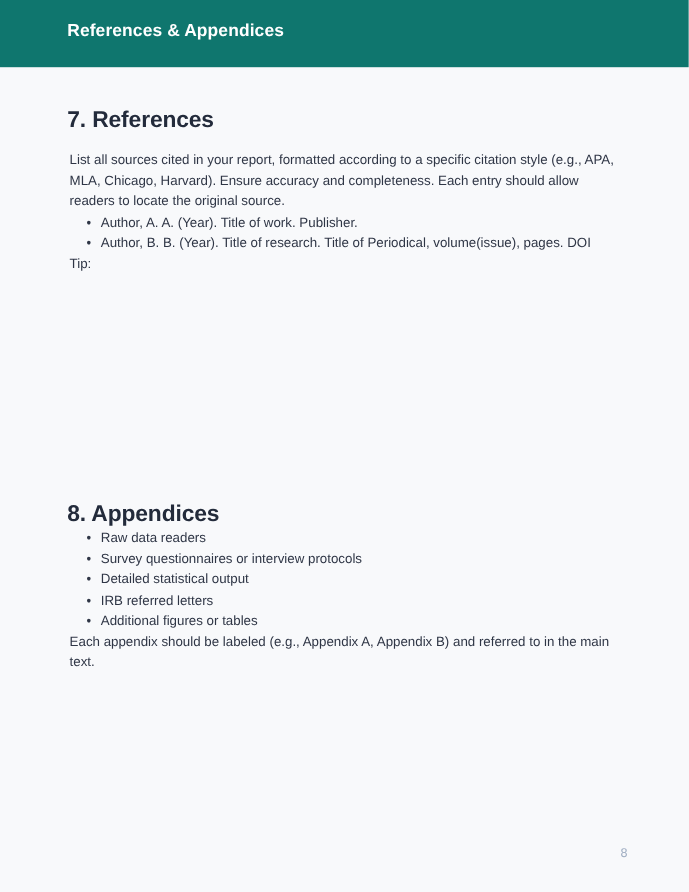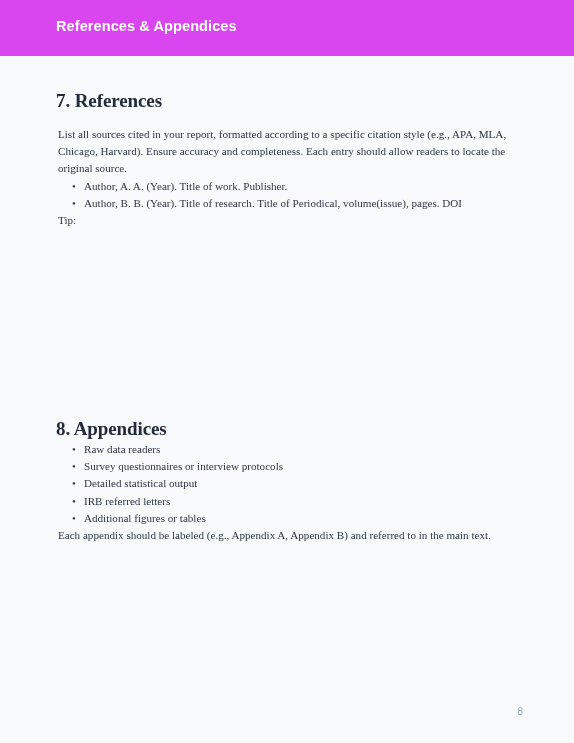--- a/index.html
+++ b/index.html
@@ -16,21 +16,21 @@
     position: relative;
   }
 
   
   .header-band {
     position: absolute;
     top: 0;
     left: 0;
     width: 574px;
     height: 56px;
-    background: #d946ef;
+    background: #0f766e;
   }
   .header-title {
     position: absolute;
     left: 56px;
     top: 18px;
     font-size: 14.5px;
     font-weight: bold;
     color: #ffffff;
     letter-spacing: 0.1px;
     white-space: nowrap;
@@ -42,21 +42,20 @@
     top: 56px;
     left: 0;
     width: 574px;
     height: 687px;
   }
 
   .section {
     position: absolute;
     left: 0;
     width: 574px;
-    font-family: Liberation Serif, serif;
   }
   .section-references { top: 33px; }
   .section-appendices { top: 361px; }
 
   .section-heading {
     margin: 0 0 0 56px;
     font-size: 19px;
     font-weight: bold;
     color: #232b3b;
     letter-spacing: -0.1px;

